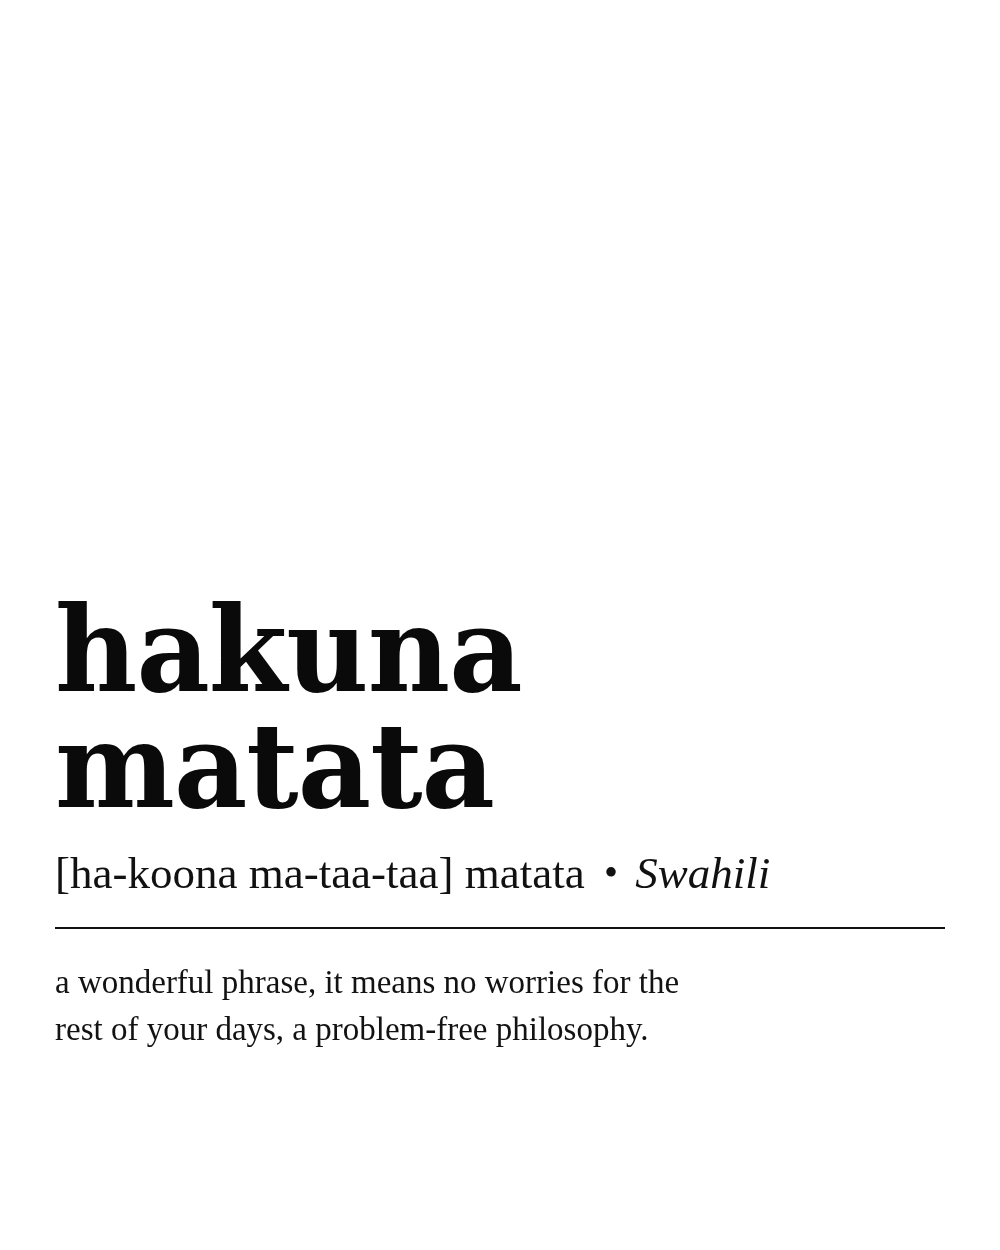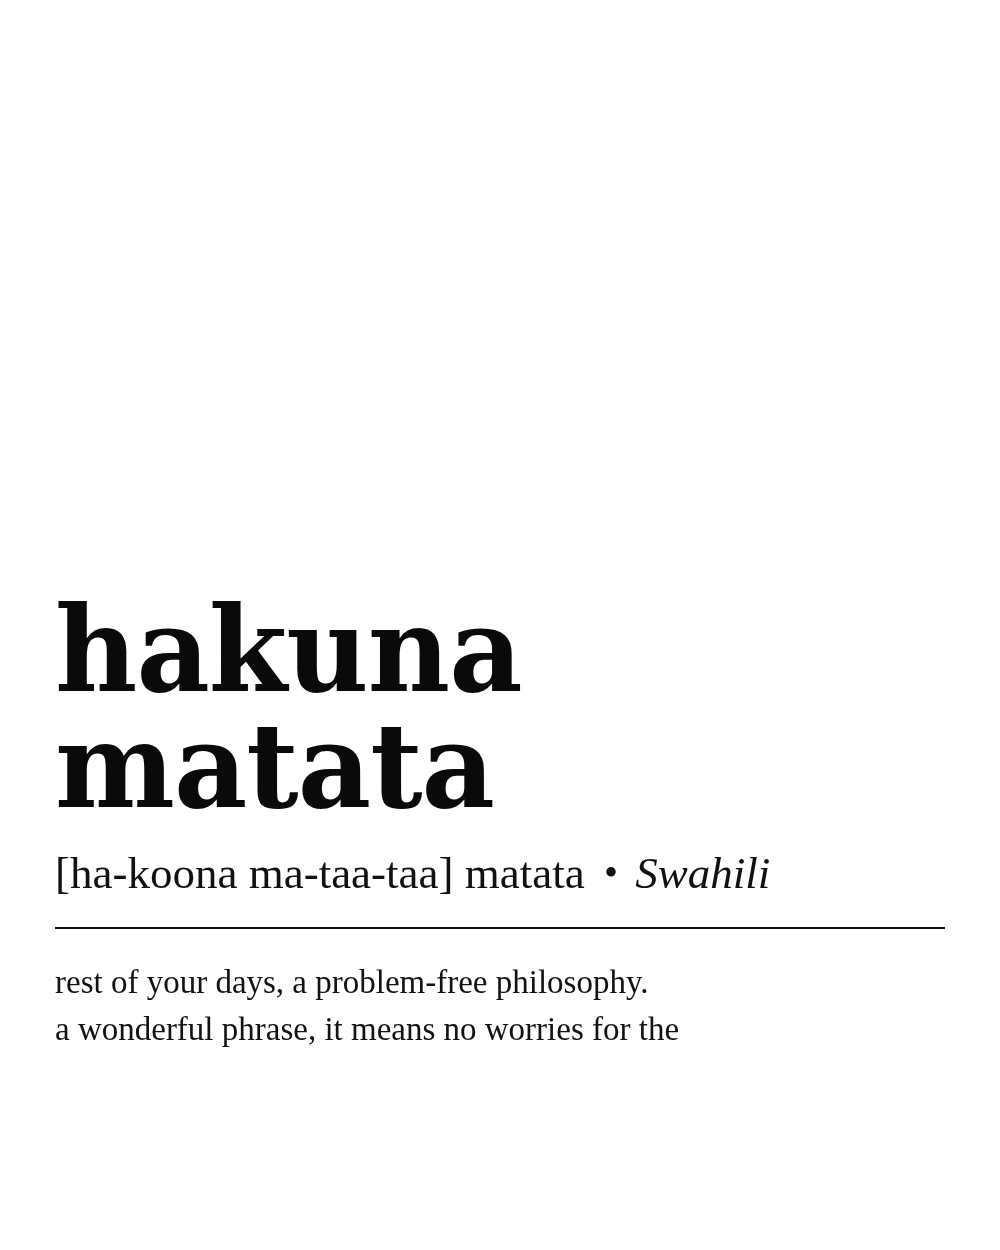--- a/index.html
+++ b/index.html
@@ -89,18 +89,18 @@
     <div class="meta">
       <span class="pron">[ha-koona ma-taa-taa]</span>
       <span class="pos">matata</span>
       <span class="sep">•</span>
       <span class="lang">Swahili</span>
     </div>
 
     <div class="rule"></div>
 
     <div class="definition">
+      <span class="dline">a wonderful phrase, it means no worries for the</span>
       <span class="dline">rest of your days, a problem-free philosophy.</span>
-      <span class="dline">a wonderful phrase, it means no worries for the</span>
     </div>
 
   </div>
 </div>
 
 </body></html>

